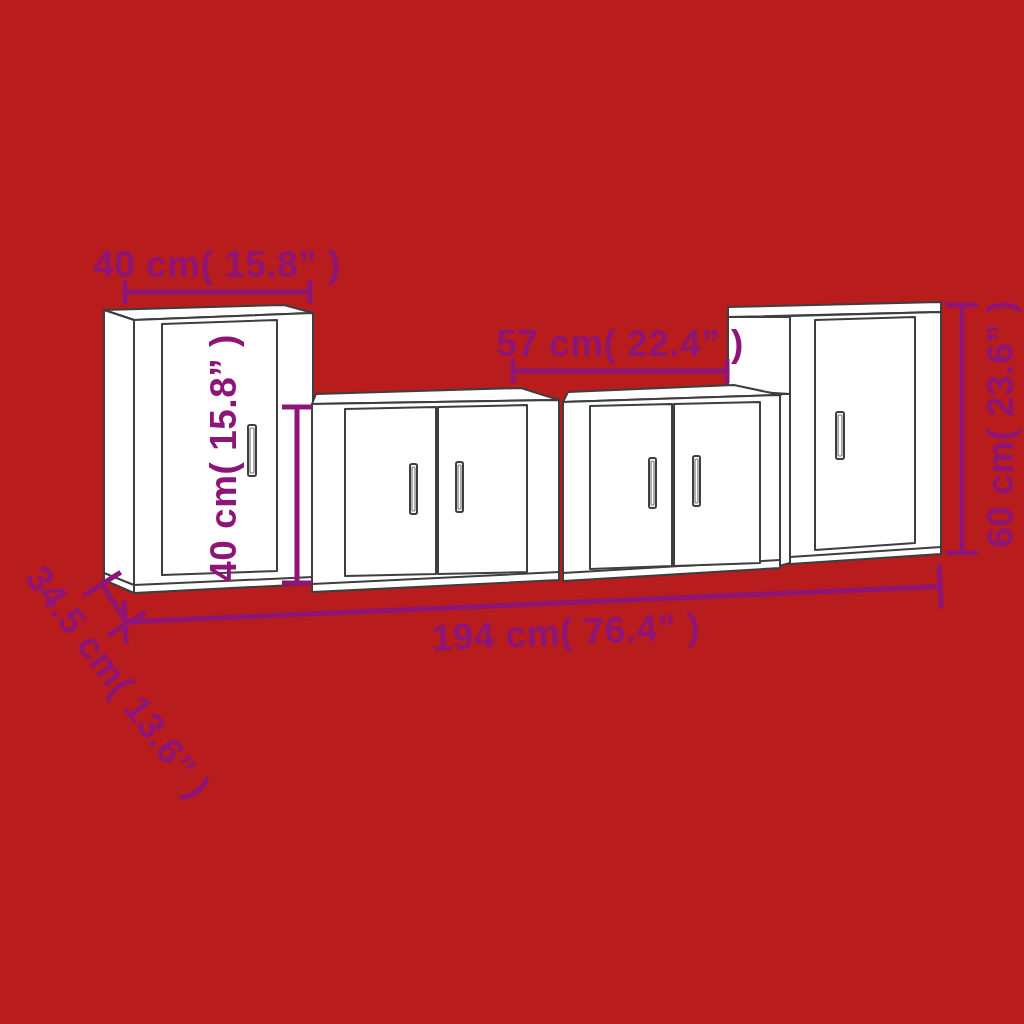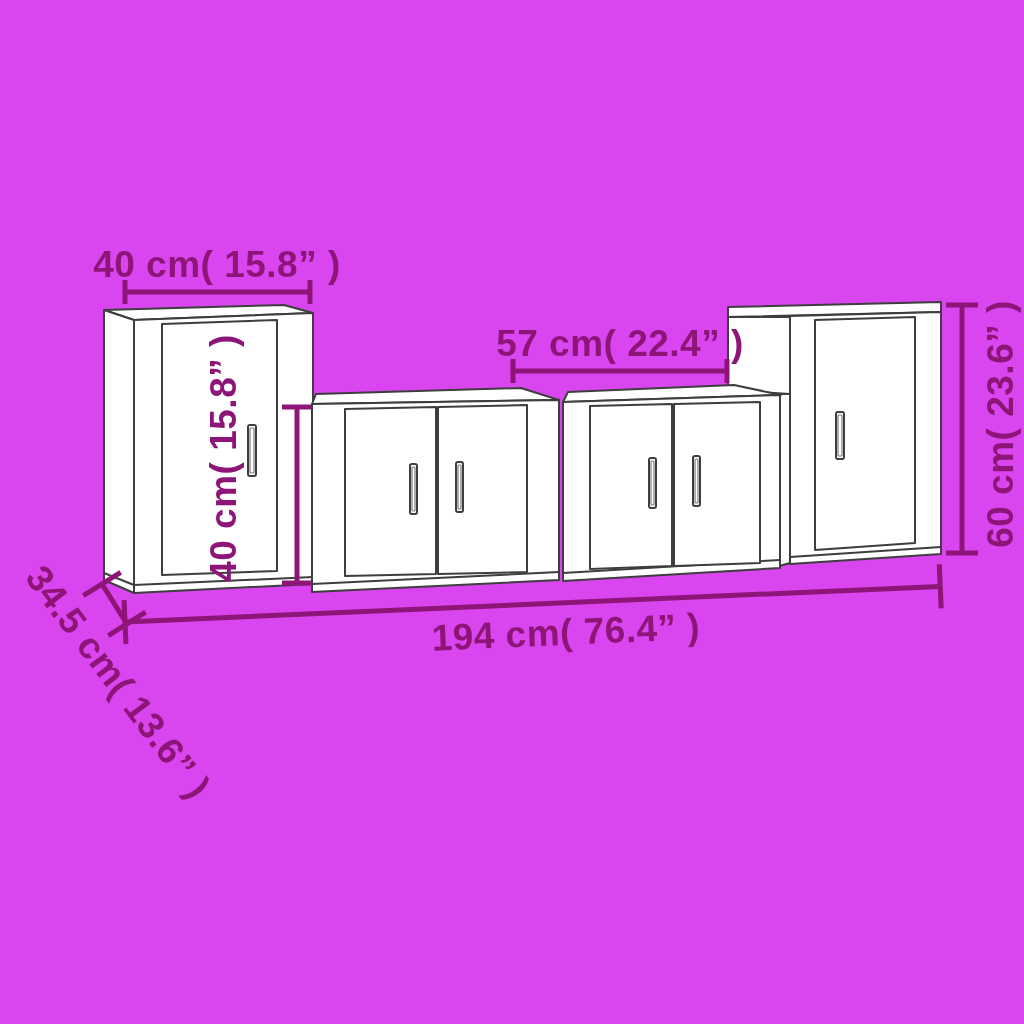--- a/index.html
+++ b/index.html
@@ -7,21 +7,21 @@
     padding: 0;
     width: 1024px;
     height: 1024px;
     background: #ffffff;
     overflow: hidden;
   }
   .stage {
     position: relative;
     width: 1024px;
     height: 1024px;
-    background: #d946ef;
+    background: #b91c1c;
   }
   svg { display: block; }
   .edge {
     fill: #ffffff;
     stroke: #3e3e3e;
     stroke-width: 2;
     stroke-linejoin: round;
   }
   .edge-line {
     fill: none;

